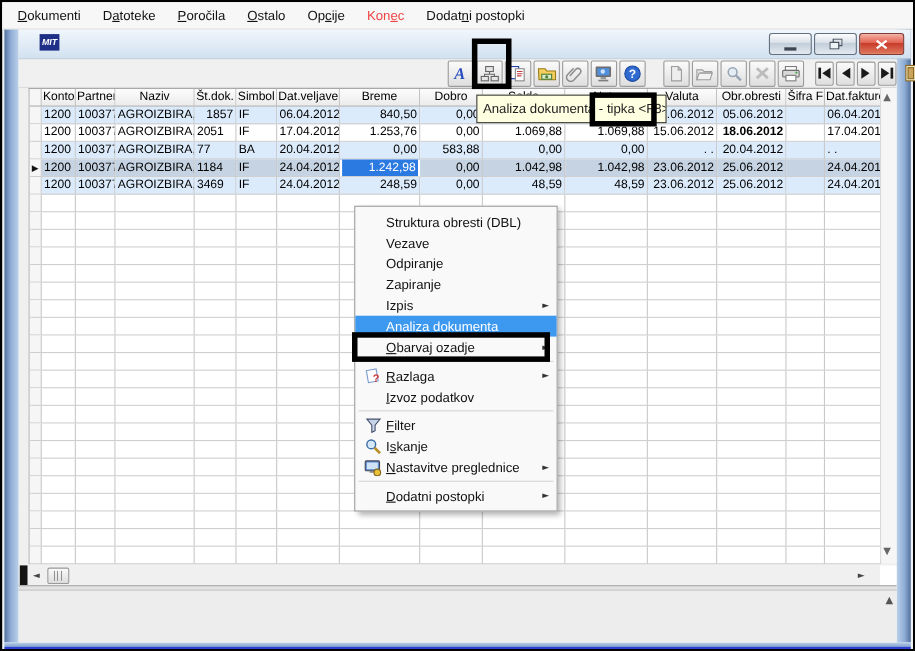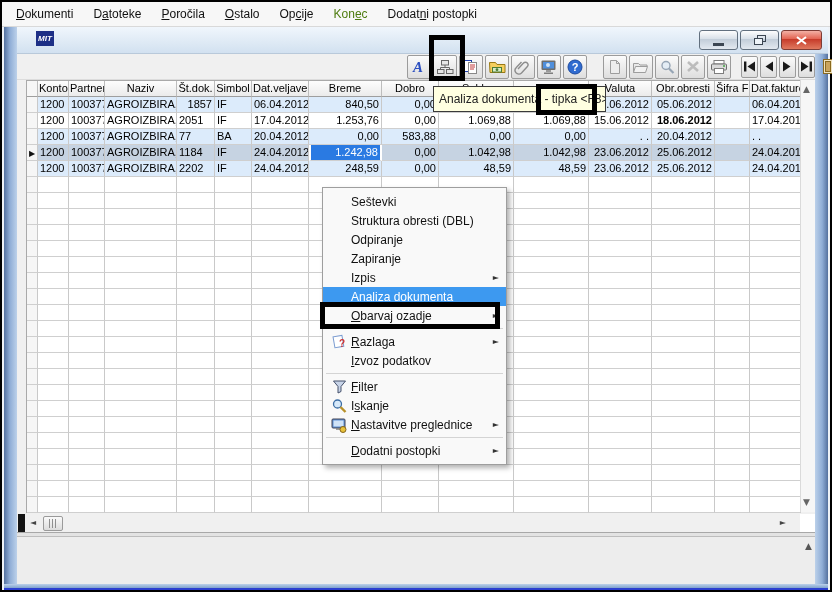--- a/index.html
+++ b/index.html
@@ -5,21 +5,21 @@
   html,body{margin:0;padding:0;background:#555;}
   .screen{position:relative;width:832px;height:592px;background:#000;overflow:hidden;
           font-family:"Liberation Sans","DejaVu Sans",sans-serif;-webkit-font-smoothing:antialiased;}
   .frame{position:absolute;left:2px;top:2px;width:828px;height:588px;background:#eef2f7;}
 
   
   .menubar{position:absolute;left:2px;top:2px;width:828px;height:25px;background:#f7f7f7;
            border-bottom:1px solid #d9d9d9;display:flex;align-items:center;padding-left:4px;
            font-size:12px;color:#111;box-sizing:border-box;}
   .mb-item{padding:3px 10px;white-space:nowrap;}
-  .mb-item.disabled{color:#4d7c0f;}
+  .mb-item.disabled{color:#ef4444;}
   u{text-decoration:underline;}
 
   
   .b-left{position:absolute;left:4px;top:27px;width:13px;height:557px;
           background:linear-gradient(90deg,#54719f,#8fadd6 45%,#bcd1ea);}
   .b-right{position:absolute;left:815px;top:27px;width:13px;height:557px;
            background:linear-gradient(90deg,#bcd1ea,#8fadd6 55%,#54719f);}
   .b-bottom{position:absolute;left:4px;top:584px;width:824px;height:6px;box-sizing:border-box;
             background:linear-gradient(#bcd1ea,#7fa2cc);border-bottom:2px solid #2b3fd0;}
   .content-bg{position:absolute;left:17px;top:27px;width:798px;height:557px;background:#f0f0f0;}
@@ -374,21 +374,21 @@
         <div class="gc" style="width: 63px; text-align: right;">23.06.2012</div>
         <div class="gc" style="width: 63px; text-align: right;">25.06.2012</div>
         <div class="gc" style="width: 35px; text-align: center;"></div>
         <div class="gc" style="width: 51px; text-align: left;">24.04.2012</div>
       </div>
       <div class="grow stripe">
         <div class="gc mk"></div>
         <div class="gc" style="width: 31px; text-align: left;">1200</div>
         <div class="gc" style="width: 36px; text-align: left;">100377</div>
         <div class="gc" style="width: 72px; text-align: left;">AGROIZBIRA,</div>
-        <div class="gc" style="width: 38px; text-align: left;">2202</div>
+        <div class="gc" style="width: 38px; text-align: left;">3469</div>
         <div class="gc" style="width: 37px; text-align: left;">IF</div>
         <div class="gc" style="width: 57px; text-align: right;">24.04.2012</div>
         <div class="gc" style="width: 73px; text-align: right;">248,59</div>
         <div class="gc" style="width: 57px; text-align: right;">0,00</div>
         <div class="gc" style="width: 75px; text-align: right;">48,59</div>
         <div class="gc" style="width: 75px; text-align: right;">48,59</div>
         <div class="gc" style="width: 63px; text-align: right;">23.06.2012</div>
         <div class="gc" style="width: 63px; text-align: right;">25.06.2012</div>
         <div class="gc" style="width: 35px; text-align: center;"></div>
         <div class="gc" style="width: 51px; text-align: left;">24.04.2012</div>
@@ -770,25 +770,25 @@
   <div class="divider"></div>
   <div class="bottompanel">
     <span class="bp-up">▲</span>
   </div>
 
   <div class="tip">Analiza dokumenta - tipka &lt;F8&gt;</div>
 
   <div class="cmenu">
       <div class="mi">
         <span class="gut"></span>
-        <span class="mtx">Seštevki</span>
+        <span class="mtx">Struktura obresti (DBL)</span>
       </div>
       <div class="mi">
         <span class="gut"></span>
-        <span class="mtx">Struktura obresti (DBL)</span>
+        <span class="mtx">Vezave</span>
       </div>
       <div class="mi">
         <span class="gut"></span>
         <span class="mtx">Odpiranje</span>
       </div>
       <div class="mi">
         <span class="gut"></span>
         <span class="mtx">Zapiranje</span>
       </div>
       <div class="mi">

